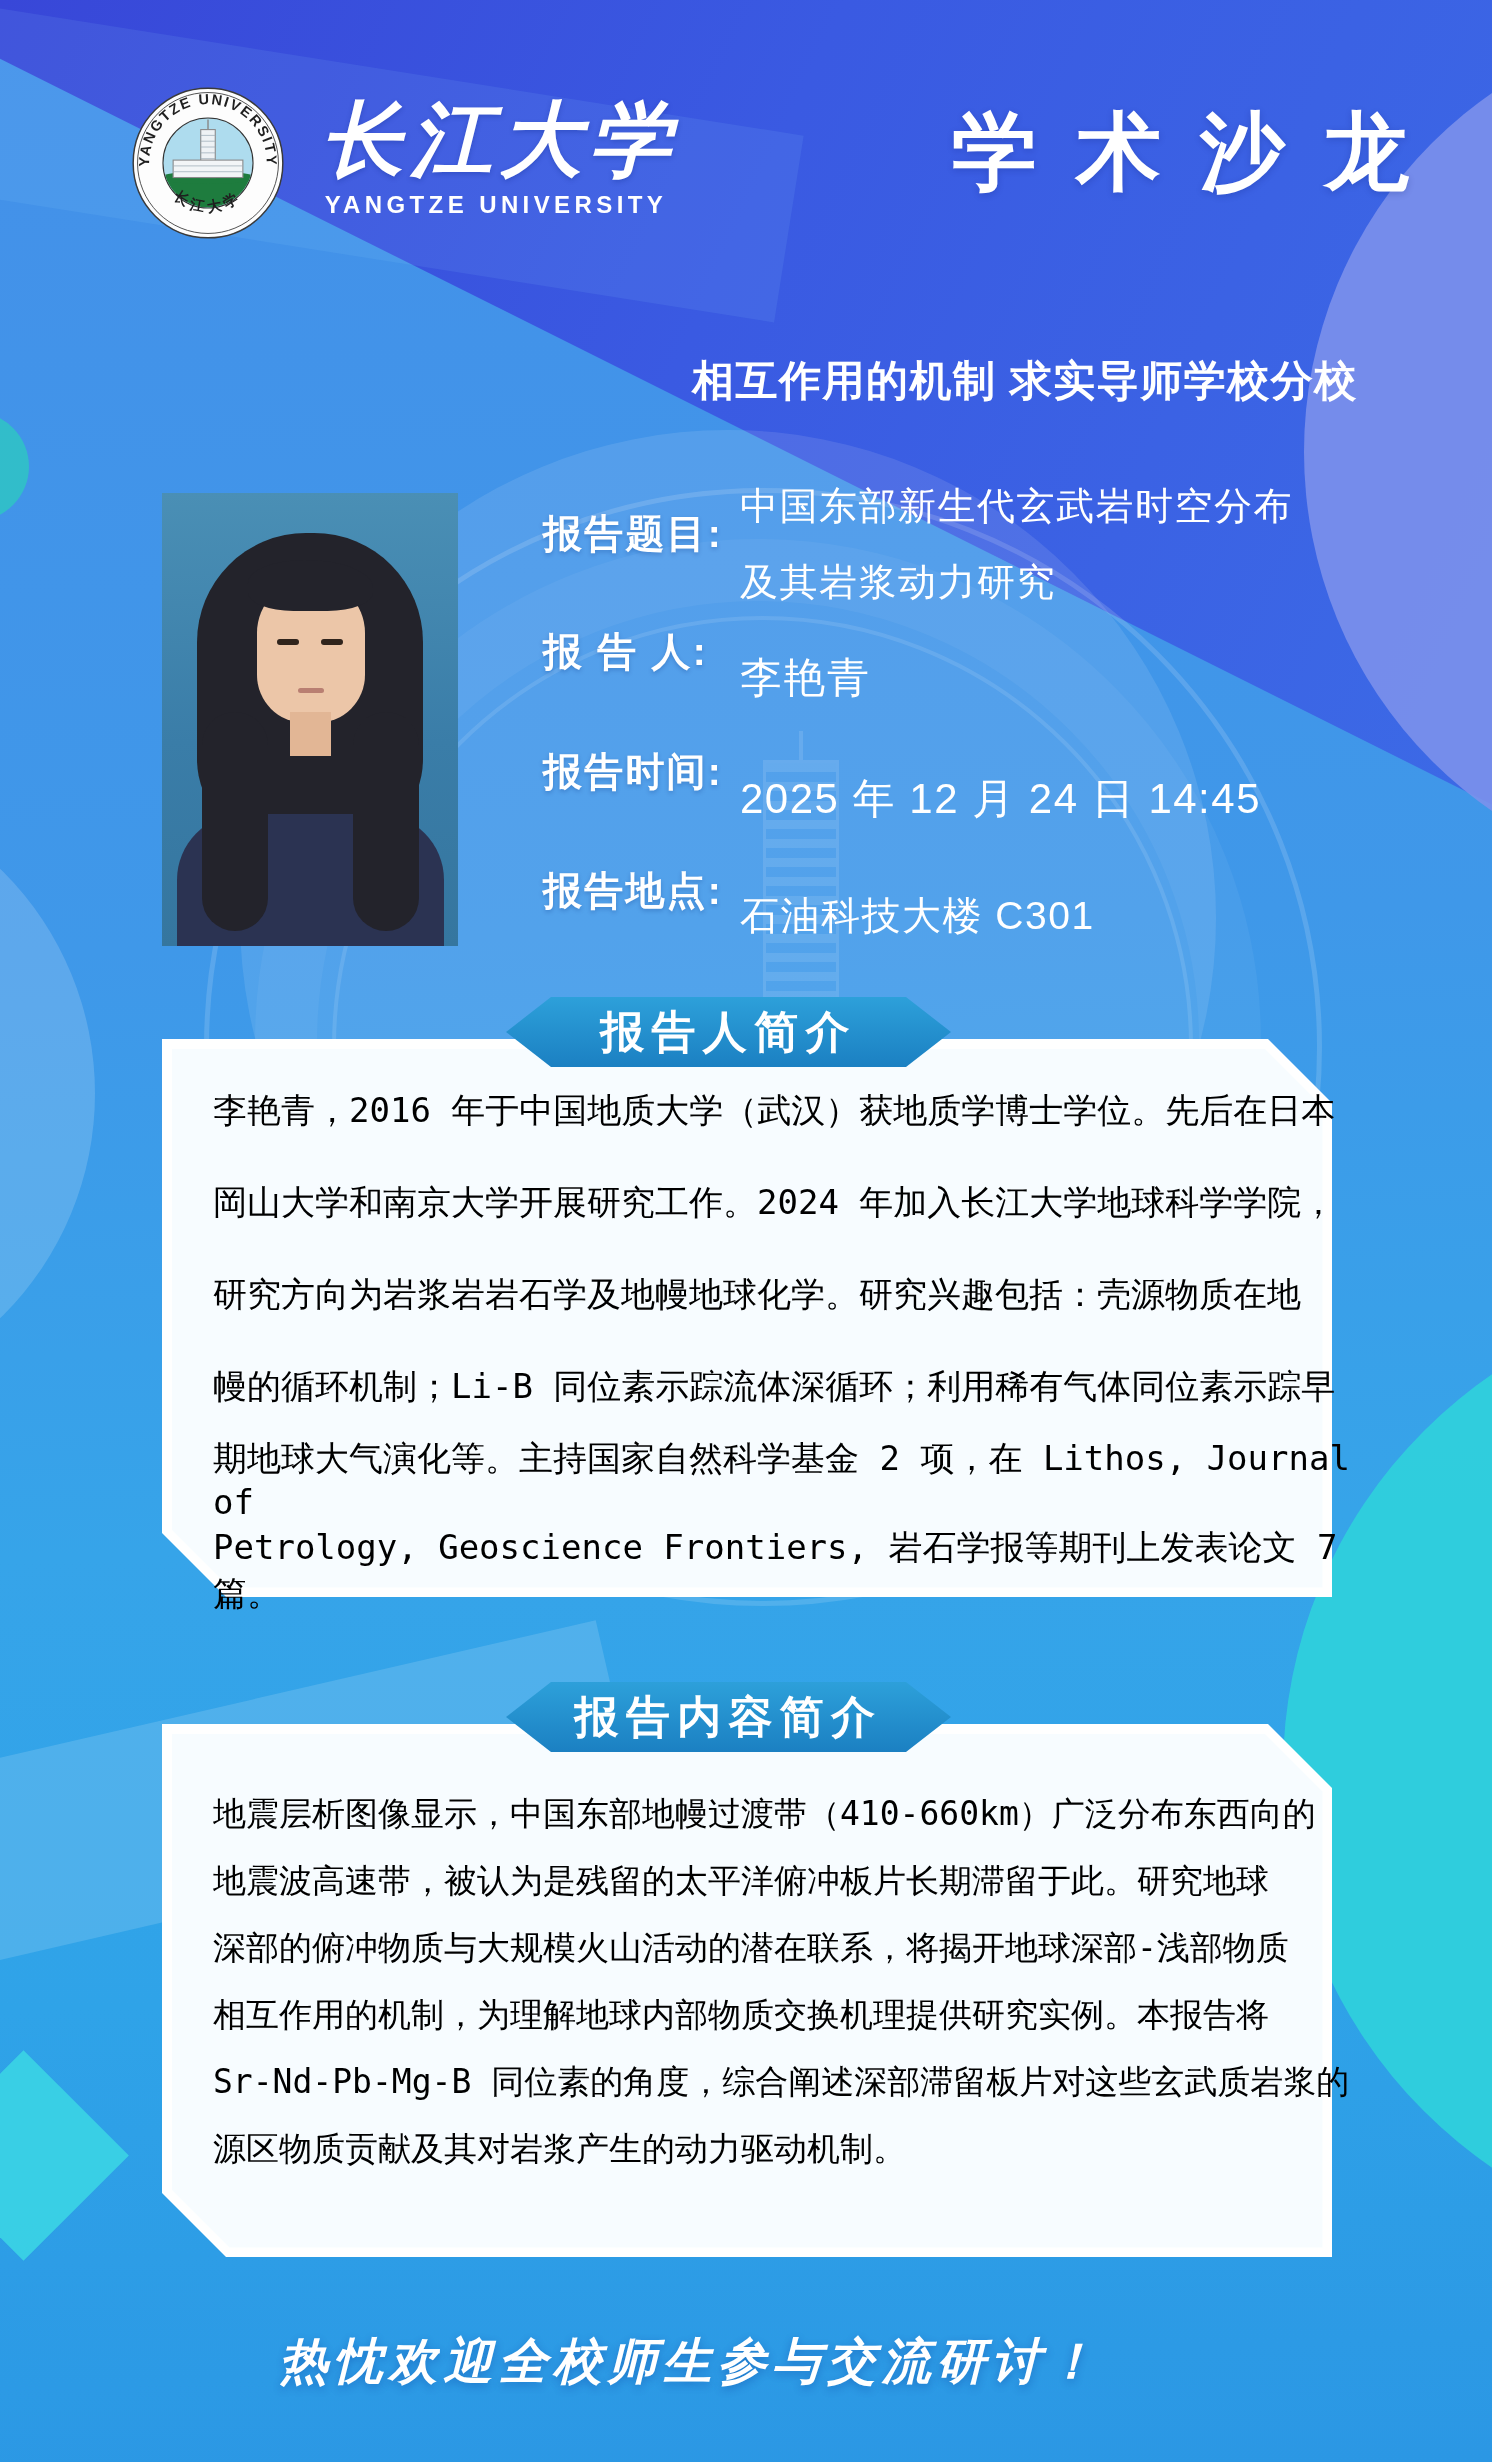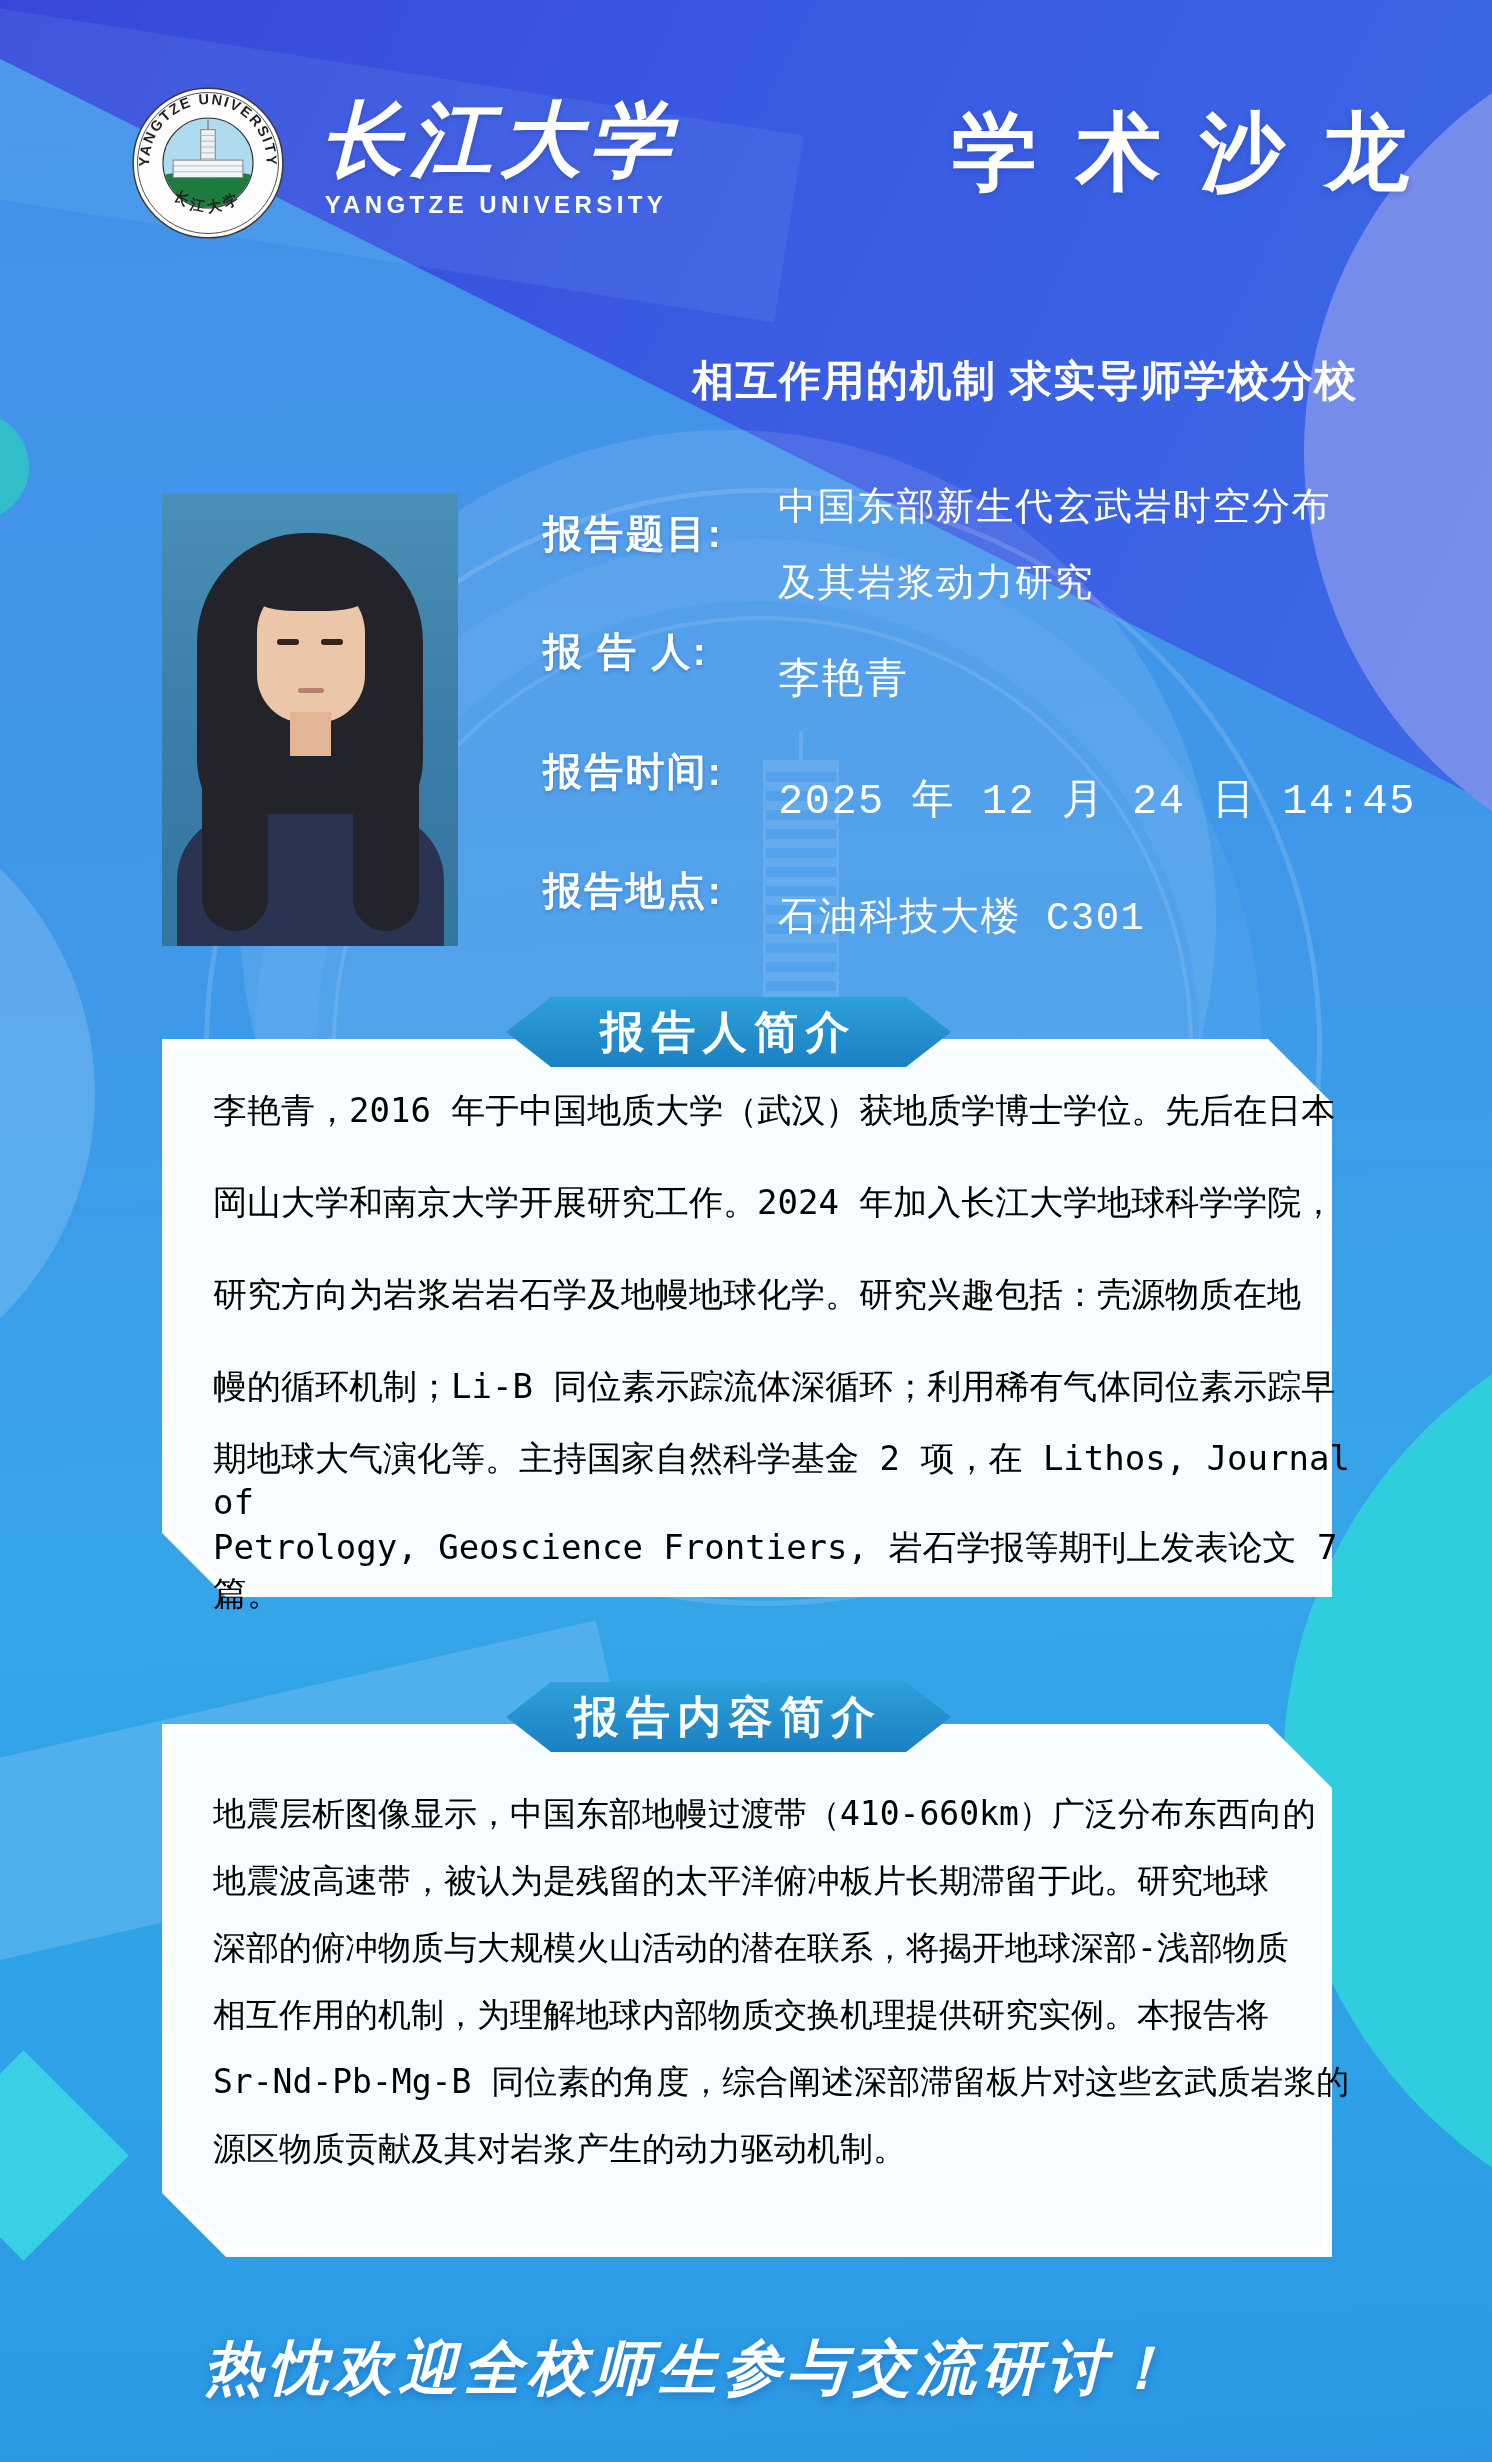--- a/index.html
+++ b/index.html
@@ -67,40 +67,40 @@
     border-radius:50% 60% 40% 40%;}
   .ph-eyeL,.ph-eyeR{position:absolute;top:146px;width:22px;height:5.8px;background:#30241c;border-radius:2.9px;}
   .ph-eyeL{left:115px;} .ph-eyeR{left:159px;}
   .ph-mouth{position:absolute;left:136px;top:195px;width:26px;height:5.1px;background:#b97f72;border-radius:2.9px;}
   .ph-neck{position:absolute;left:128px;top:219px;width:41px;height:44px;background:#e2b695;}
   .ph-body{position:absolute;left:14.6px;top:321px;width:267px;height:138px;background:#2b3352;
     border-radius:66px 66px 0 0;}
   
   .dl{position:absolute;left:543px;z-index:2;color:#fff;font-weight:700;font-size:39px;
     letter-spacing:2.2px;text-shadow:0 1.5px 4.4px rgba(0,40,120,.25);}
-  .dv{position:absolute;left:778px;z-index:2;color:#fff;font-size:38px;letter-spacing:1.5px;
-    font-family:Liberation Mono, monospace;}
+  .dv{position:absolute;left:740px;z-index:2;color:#fff;font-size:38px;letter-spacing:1.5px;
+    font-family:Liberation Sans, sans-serif;}
   
   .panel{background:#fff;z-index:2;
     clip-path:polygon(0 0,calc(100% - 64px) 0,100% 64px,100% 100%,64px 100%,0 calc(100% - 64px));}
   .panel-inner{position:absolute;inset:9.5px;background:rgba(236,249,255,.42);
     clip-path:polygon(0 0,calc(100% - 58px) 0,100% 58px,100% 100%,58px 100%,0 calc(100% - 58px));}
   .badge{width:445px;height:70px;z-index:3;display:flex;align-items:center;justify-content:center;
     background:linear-gradient(180deg,#2da0da,#1b80c2);
     clip-path:polygon(45px 0,calc(100% - 45px) 0,100% 50%,calc(100% - 45px) 100%,45px 100%,0 50%);}
   .badge span{color:#fff;font-size:44px;font-weight:700;letter-spacing:7.3px;}
   .textblock{z-index:3;color:#000;margin-left:32px;}
   .textblock .txt-line{display:flex;align-items:center;font-family:"DejaVu Sans Mono",monospace;}
   .bio-lines{left:181px;top:1065px;width:1137px;}
   .bio-lines .txt-line{height:92px;font-size:34px;}
   .abs-lines{left:181px;top:1781px;width:1137px;}
   .abs-lines .txt-line{height:67px;font-size:33px;}
   
   .footer-msg{left:0;top:2329px;width:1380px;z-index:2;text-align:center;color:#fff;
-    font-family:"DejaVu Serif",serif;font-style:italic;font-weight:600;font-size:59px;
+    font-family:"DejaVu Serif",serif;font-style:italic;font-weight:600;font-size:49px;
     letter-spacing:5.8px;text-shadow:0 2.9px 8.7px rgba(0,40,140,.3);}
   svg text{font-family:"Liberation Sans",sans-serif;}
 </style>
 </head>
 <body>
 
 <div id="page">
 
   <div class="abs bg-indigo-wedge"></div>
   <div class="abs bg-topleft-band"></div>

